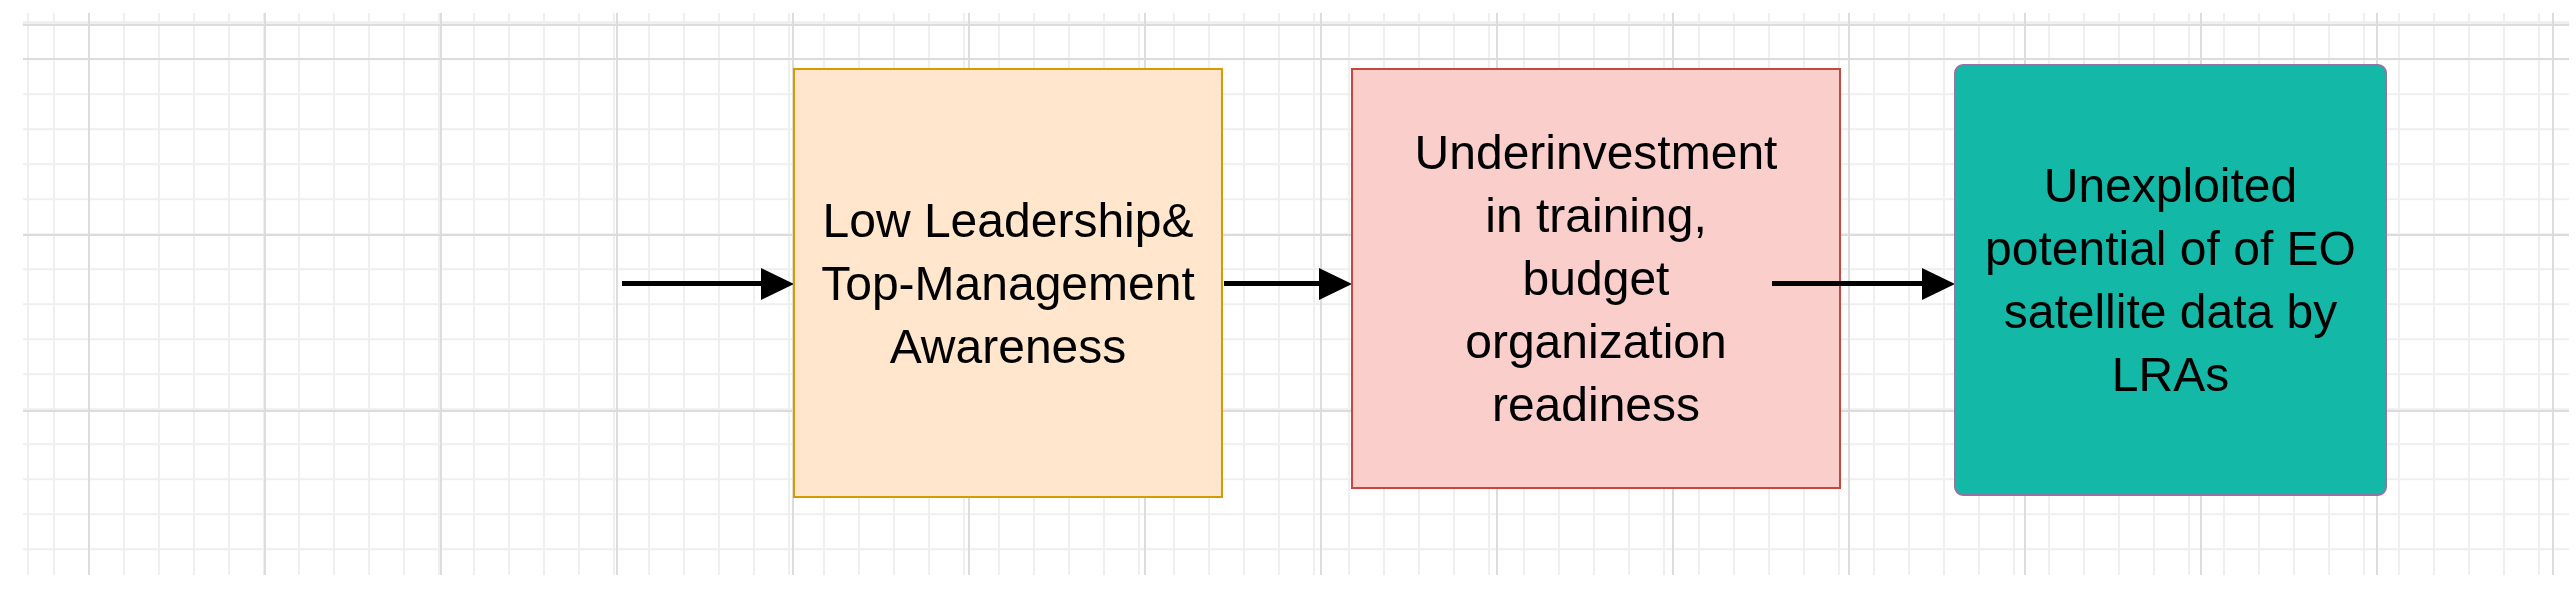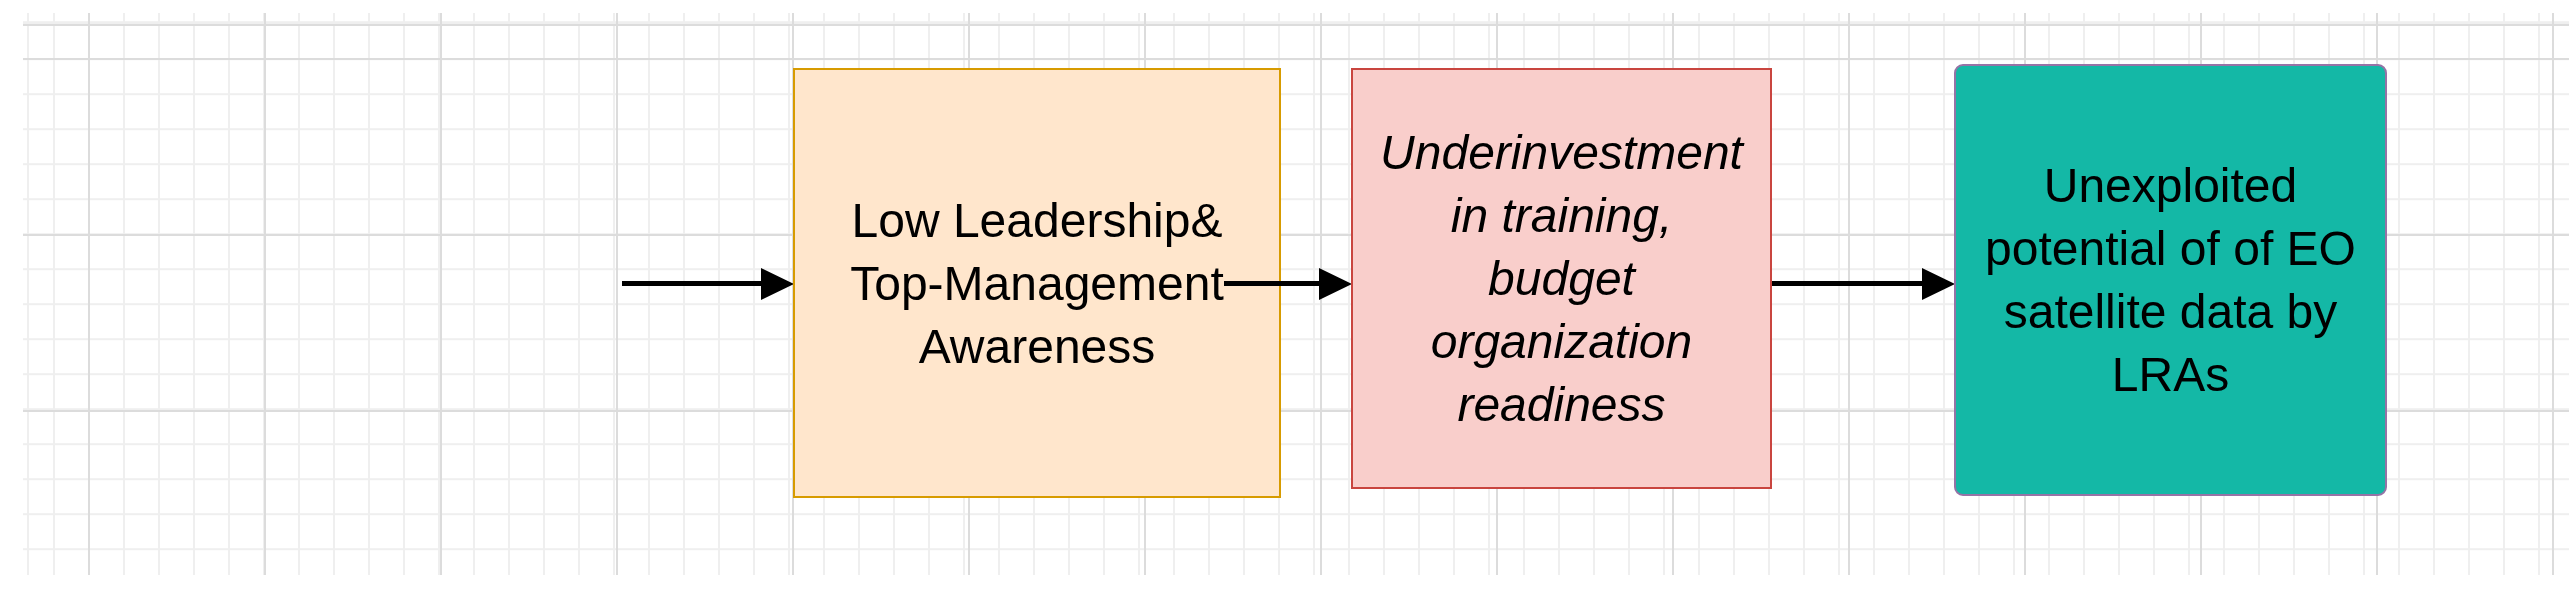--- a/index.html
+++ b/index.html
@@ -39,22 +39,22 @@
     text-align: center;
   }
   .node-label {
     white-space: pre-line;
     font-size: 48px;
     line-height: 63px;
     color: #000000;
     padding: 0 5.6px;
   }
   .node-1 { left: 192px;  top: 68px; width: 429px; height: 429px; }
-  .node-2 { left: 793px;  top: 68px; width: 488px; height: 430px; }
-  .node-3 { left: 1351px; top: 68px; width: 421px; height: 421px; font-style: italic; }
+  .node-2 { left: 793px;  top: 68px; width: 430px; height: 430px; }
+  .node-3 { left: 1351px; top: 68px; width: 490px; height: 421px; }
   .node-4 { left: 1954px; top: 64px; width: 433px; height: 432px; }
   .connector {
     position: absolute;
     top: 263px;
     height: 41px;
   }
   .conn-1 { left: 622px;  width: 172px; }
   .conn-2 { left: 1224px; width: 128px; }
   .conn-3 { left: 1772px; width: 183px; }
   .arrow-line {

